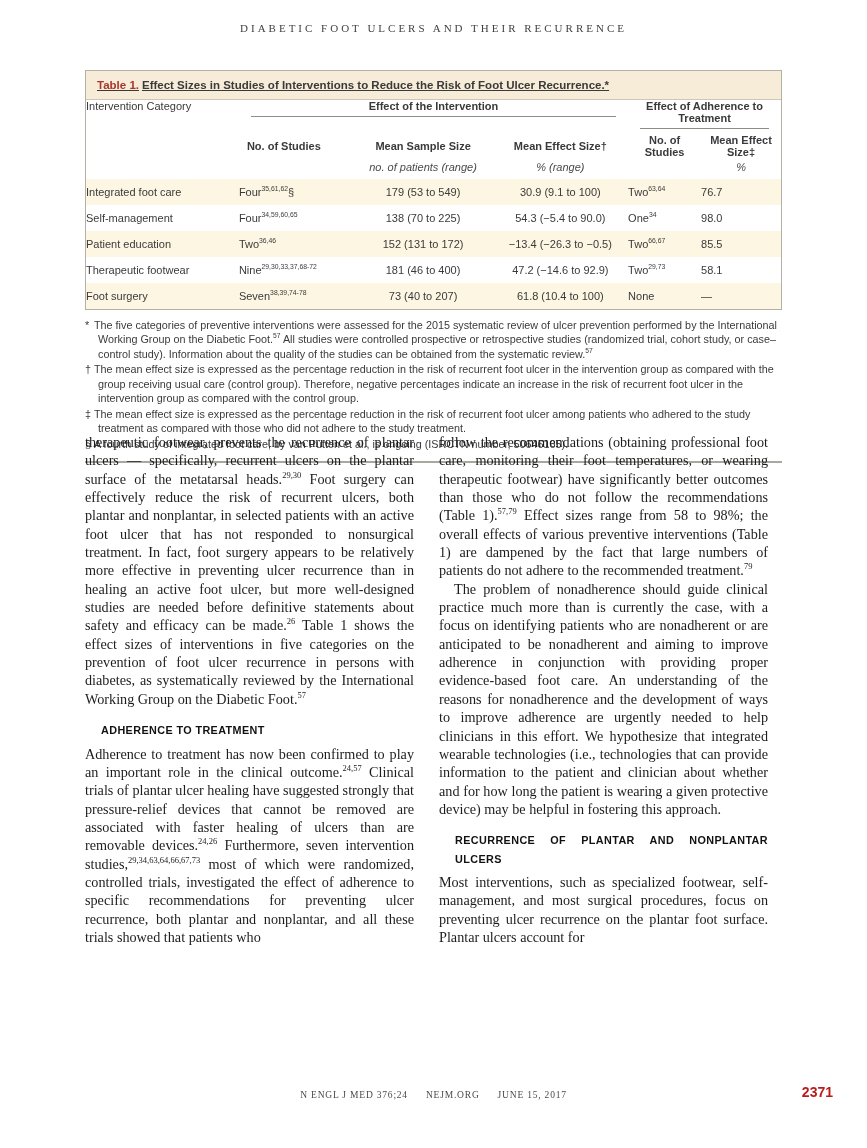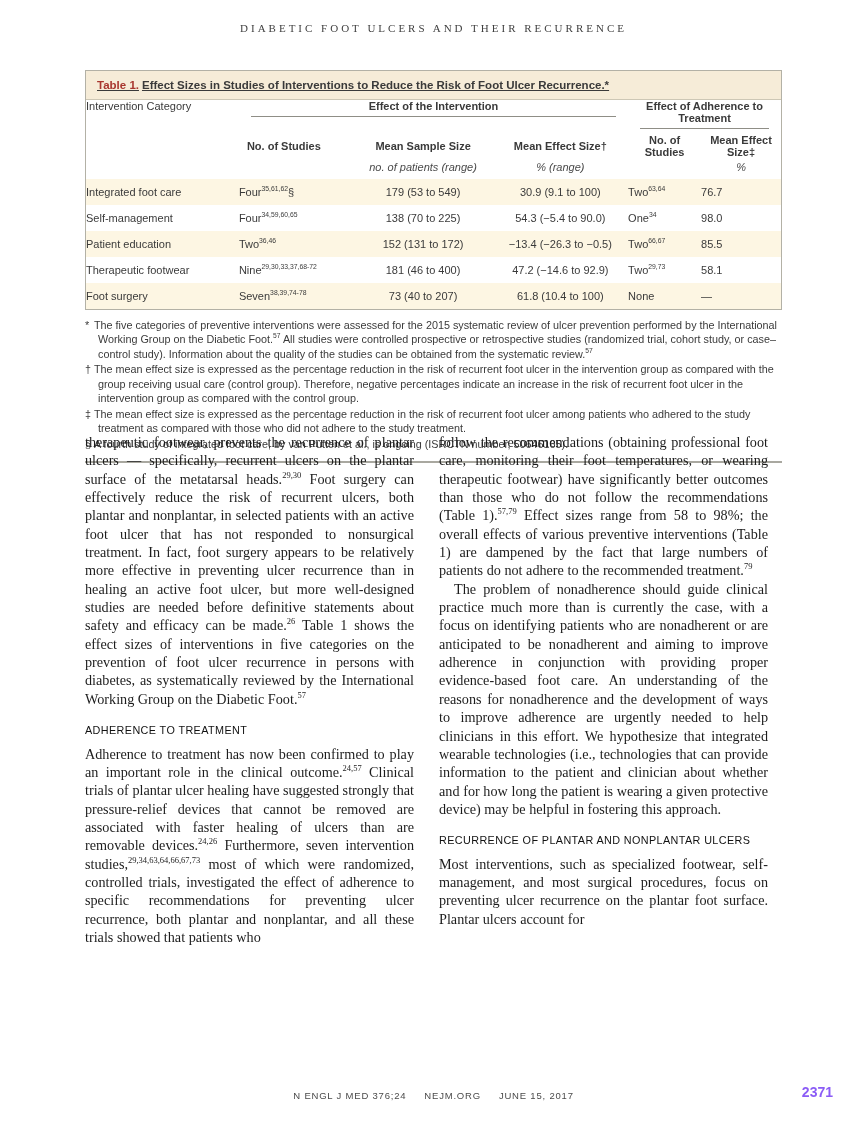--- a/index.html
+++ b/index.html
@@ -78,35 +78,35 @@
   .col{
     width:329px;text-align:justify;
     font-family:"Liberation Serif", serif;
     font-size:14.2px;line-height:18.35px;color:#1c1c1c;
     hyphens:auto;-webkit-hyphens:auto;
   }
   .col p{margin:0;}
   .col p.indent{text-indent:15px;}
   .col h4{
     font-family:"Liberation Sans", sans-serif;
-    font-size:10.8px;font-weight:normal;letter-spacing:0.4px;
-    color:#111;margin:13px 0 5px 0;
+    font-size:10.8px;font-weight:bold;letter-spacing:0.4px;
+    color:#111;margin:13px 0 5px 16px;
   }
   .col sup{font-size:0.6em;}
   
   .footer-line{
     position:absolute;top:1090px;left:0;right:0;text-align:center;
-    font-family:Liberation Sans, sans-serif;
+    font-family:Liberation Serif, serif;
     font-size:9.5px;letter-spacing:0.8px;color:#4a4a4a;
   }
   .footer-line span{margin:0 9px;}
   .page-number{
     position:absolute;top:1084px;right:34px;
     font-family:"Liberation Sans", sans-serif;
-    font-size:14px;font-weight:bold;color:#8b5cf6;
+    font-size:14px;font-weight:bold;color:#b91c1c;
   }
 </style>
 </head>
 <body>
 
 <div class="page">
 
   <div class="running-head">DIABETIC FOOT ULCERS AND THEIR RECURRENCE</div>
 
   <div class="figure-block">

